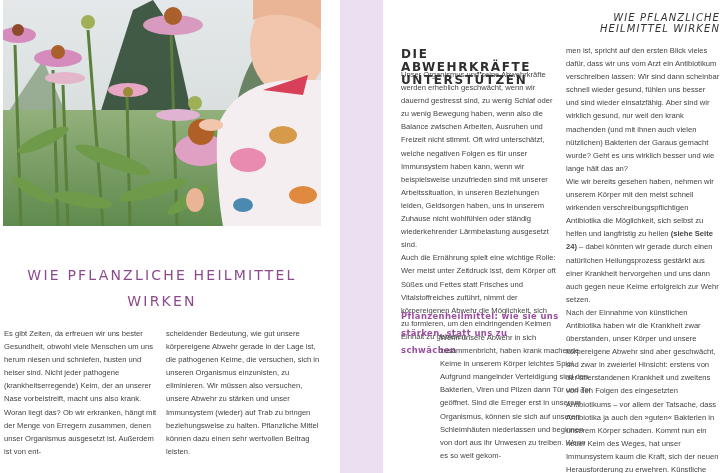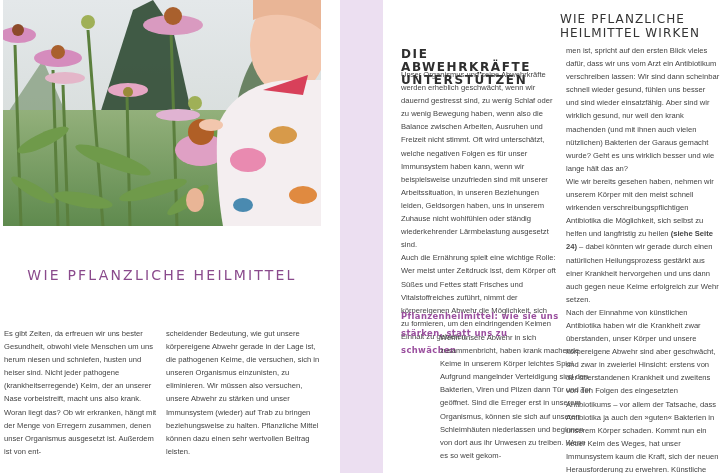--- a/index.html
+++ b/index.html
@@ -37,23 +37,24 @@
     position: absolute; left: 401px; top: 38px; width: 160px;
     font-family: "DejaVu Sans", sans-serif; font-size: 12px; letter-spacing: 1.6px;
     line-height: 13px; color: #2e2e2e; font-weight: bold;
   }
   .subheading {
     position: absolute; left: 401px; top: 300px; width: 160px;
     font-family: "DejaVu Sans", sans-serif; font-size: 8.4px; letter-spacing: 0.4px;
     line-height: 17px; color: #9a4f9e; font-weight: bold;
   }
   .running-head {
-    position: absolute; left: 560px; top: 12px; width: 160px; 
-    font-family: "DejaVu Sans", sans-serif; font-size: 12px; letter-spacing: 1.1px;
+    position: absolute; left: 560px; top: 12px; width: 160px; text-align: right;
+    font-family: "DejaVu Sans", sans-serif; font-size: 10px; letter-spacing: 1.1px;
     color: #333;
+    font-style: italic;
   }
   .page-num {
     position: absolute; font-family: "Liberation Sans", sans-serif; font-size: 13px;
     font-weight: bold; color: #444; margin-top: 32px;
   }
   .pn-left { left: 4px; top: 440px; }
   .pn-right { left: 708px; top: 438px; }
   .ref { font-weight: bold; }
 </style>
 </head>
@@ -124,20 +125,21 @@
       <ellipse cx="280" cy="135" rx="14" ry="9" fill="#d79a4a"></ellipse>
       <ellipse cx="300" cy="195" rx="14" ry="9" fill="#e08a40"></ellipse>
       <ellipse cx="240" cy="205" rx="10" ry="7" fill="#4a8ab0"></ellipse>
       <ellipse cx="208" cy="125" rx="12" ry="6" fill="#f2c6ad"></ellipse>
       <ellipse cx="192" cy="200" rx="9" ry="12" fill="#e9b596"></ellipse>
     </svg>
   </div>
 
   <h1 class="chapter-title">
     <span>WIE PFLANZLICHE HEILMITTEL</span><br>
+    <span>WIRKEN</span>
   </h1>
 
   <div class="body-text col-l1">
     <p>Es gibt Zeiten, da erfreuen wir uns bester Gesundheit, obwohl viele Menschen um uns herum niesen und schniefen, husten und heiser sind. Nicht jeder pathogene (krankheitserregende) Keim, der an unserer Nase vorbeistreift, macht uns also krank. Woran liegt das? Ob wir erkranken, hängt mit der Menge von Erregern zusammen, denen unser Organismus ausgesetzt ist. Außerdem ist von ent-</p>
   </div>
   <div class="body-text col-l2">
     <p>scheidender Bedeutung, wie gut unsere körpereigene Abwehr gerade in der Lage ist, die pathogenen Keime, die versuchen, sich in unseren Organismus einzunisten, zu eliminieren. Wir müssen also versuchen, unsere Abwehr zu stärken und unser Immunsystem (wieder) auf Trab zu bringen beziehungsweise zu halten. Pflanzliche Mittel können dazu einen sehr wertvollen Beitrag leisten.</p>
   </div>
 
   <div class="page-num pn-left">30</div>

